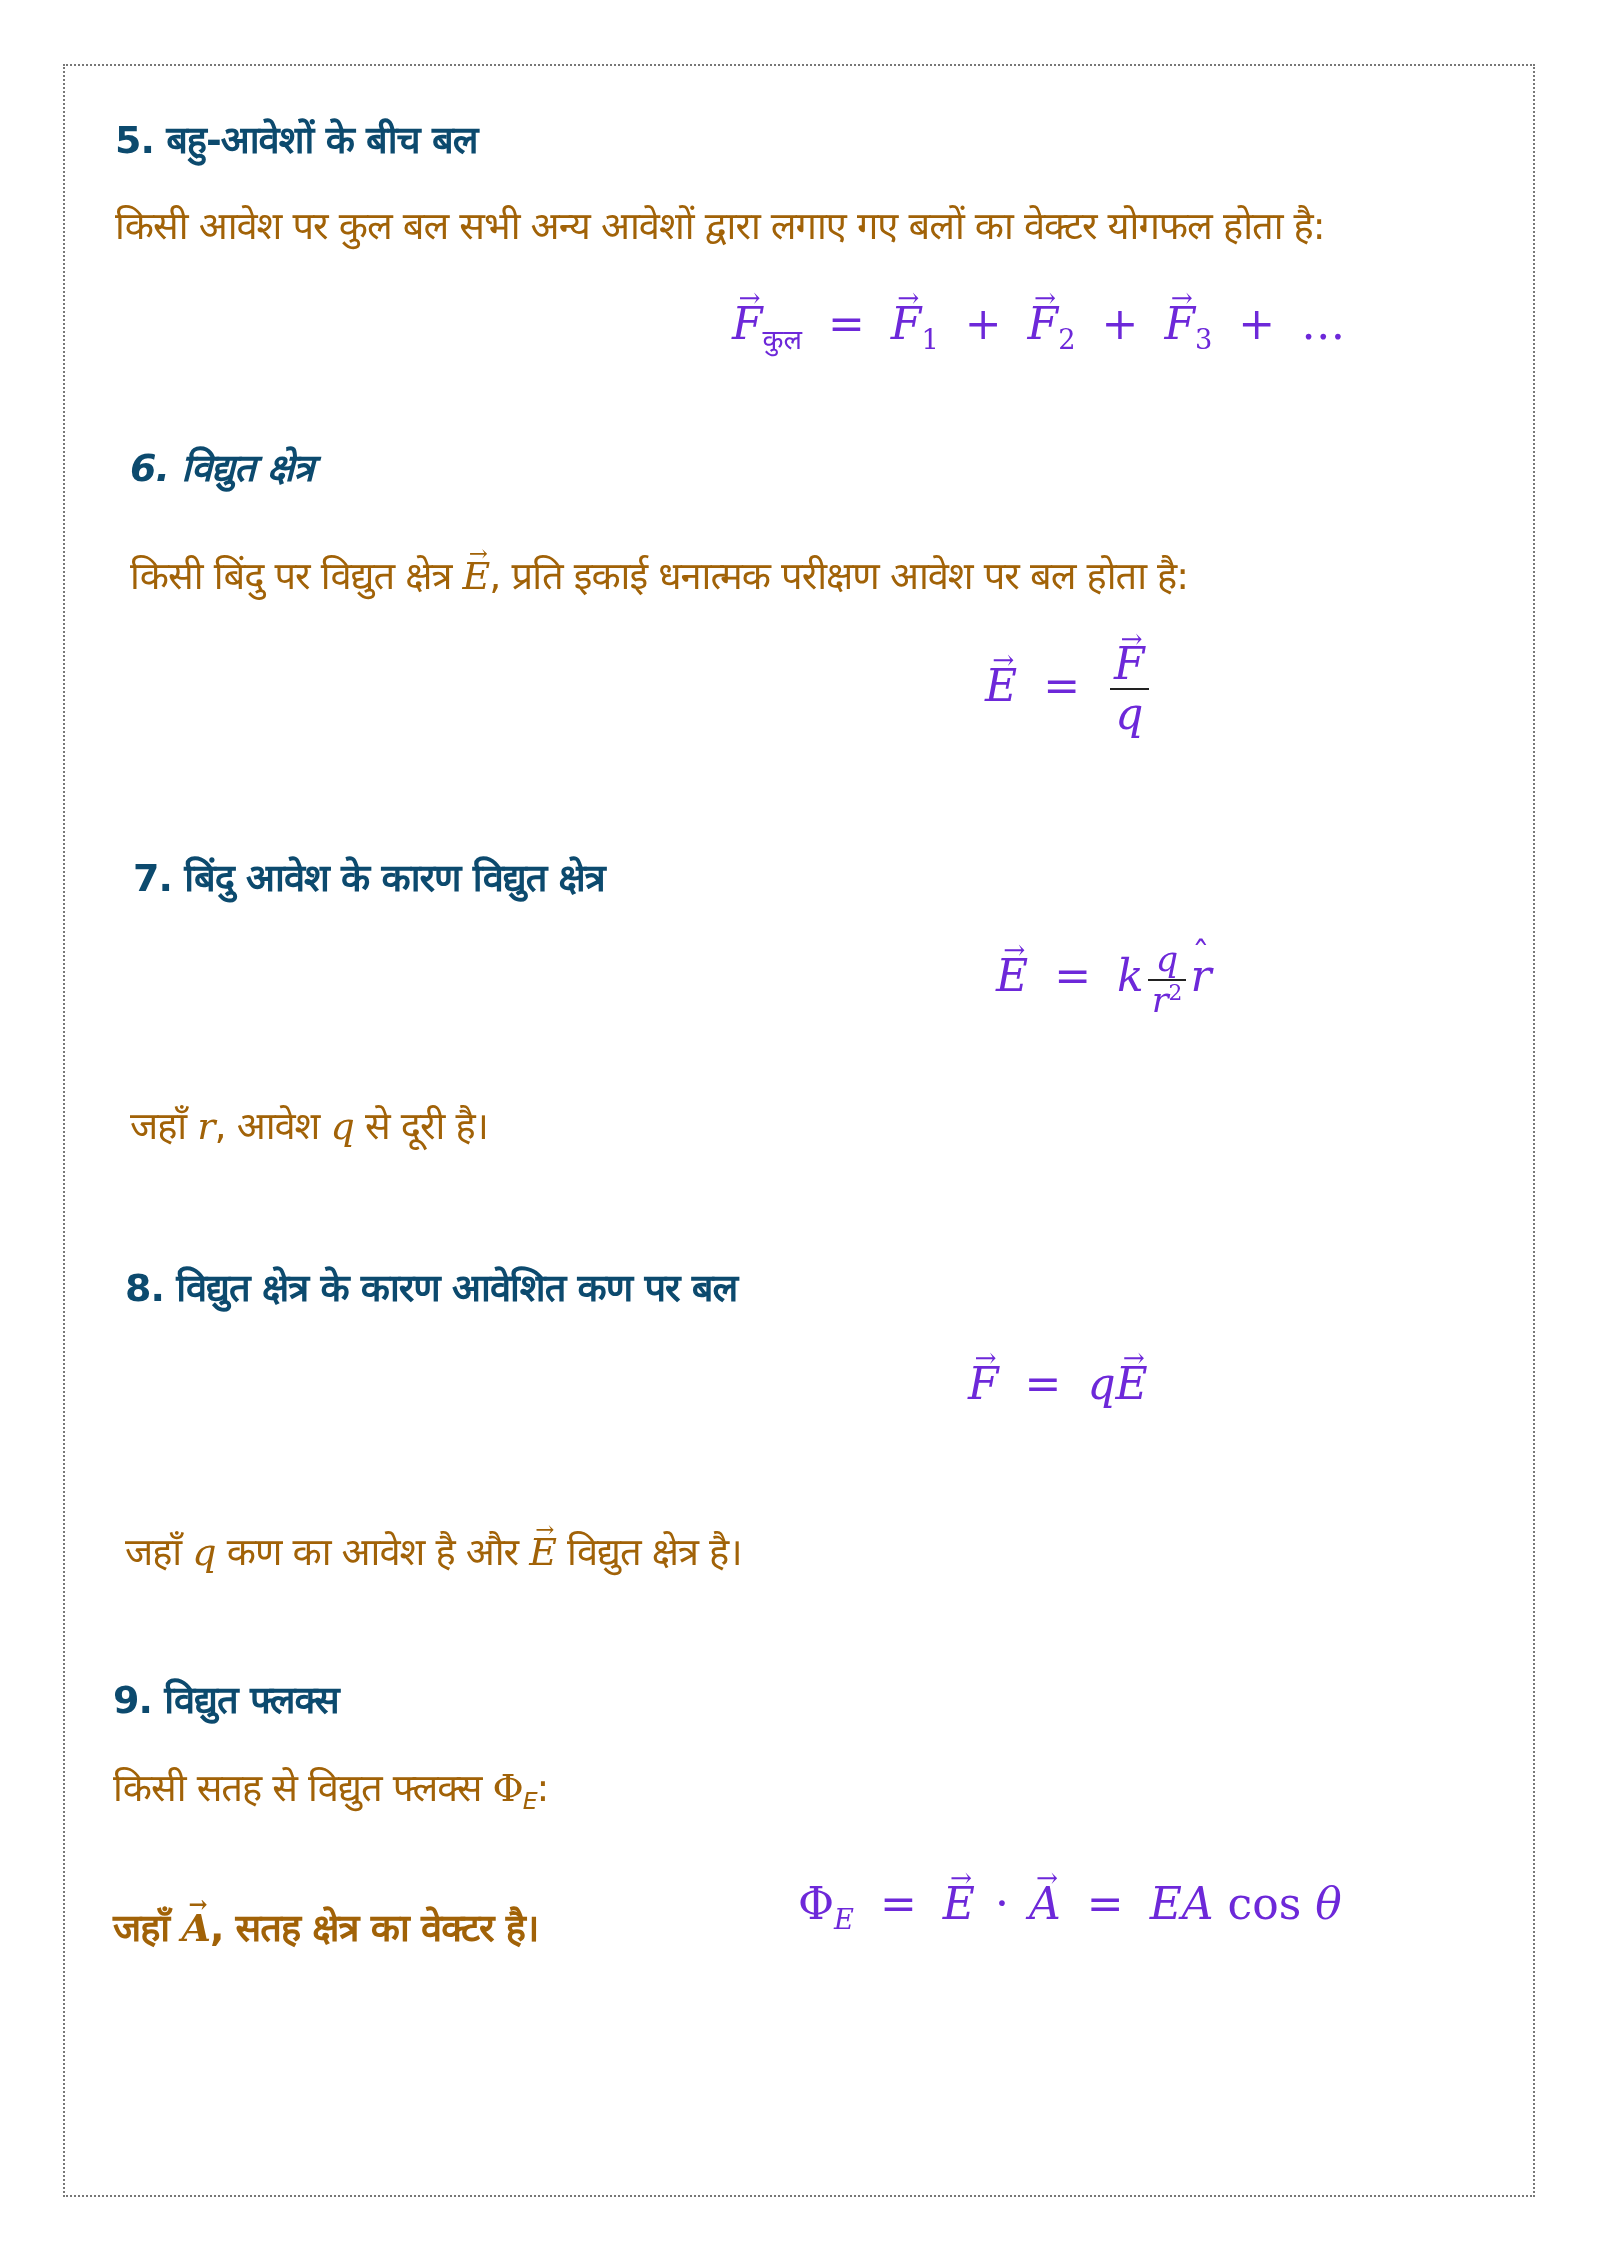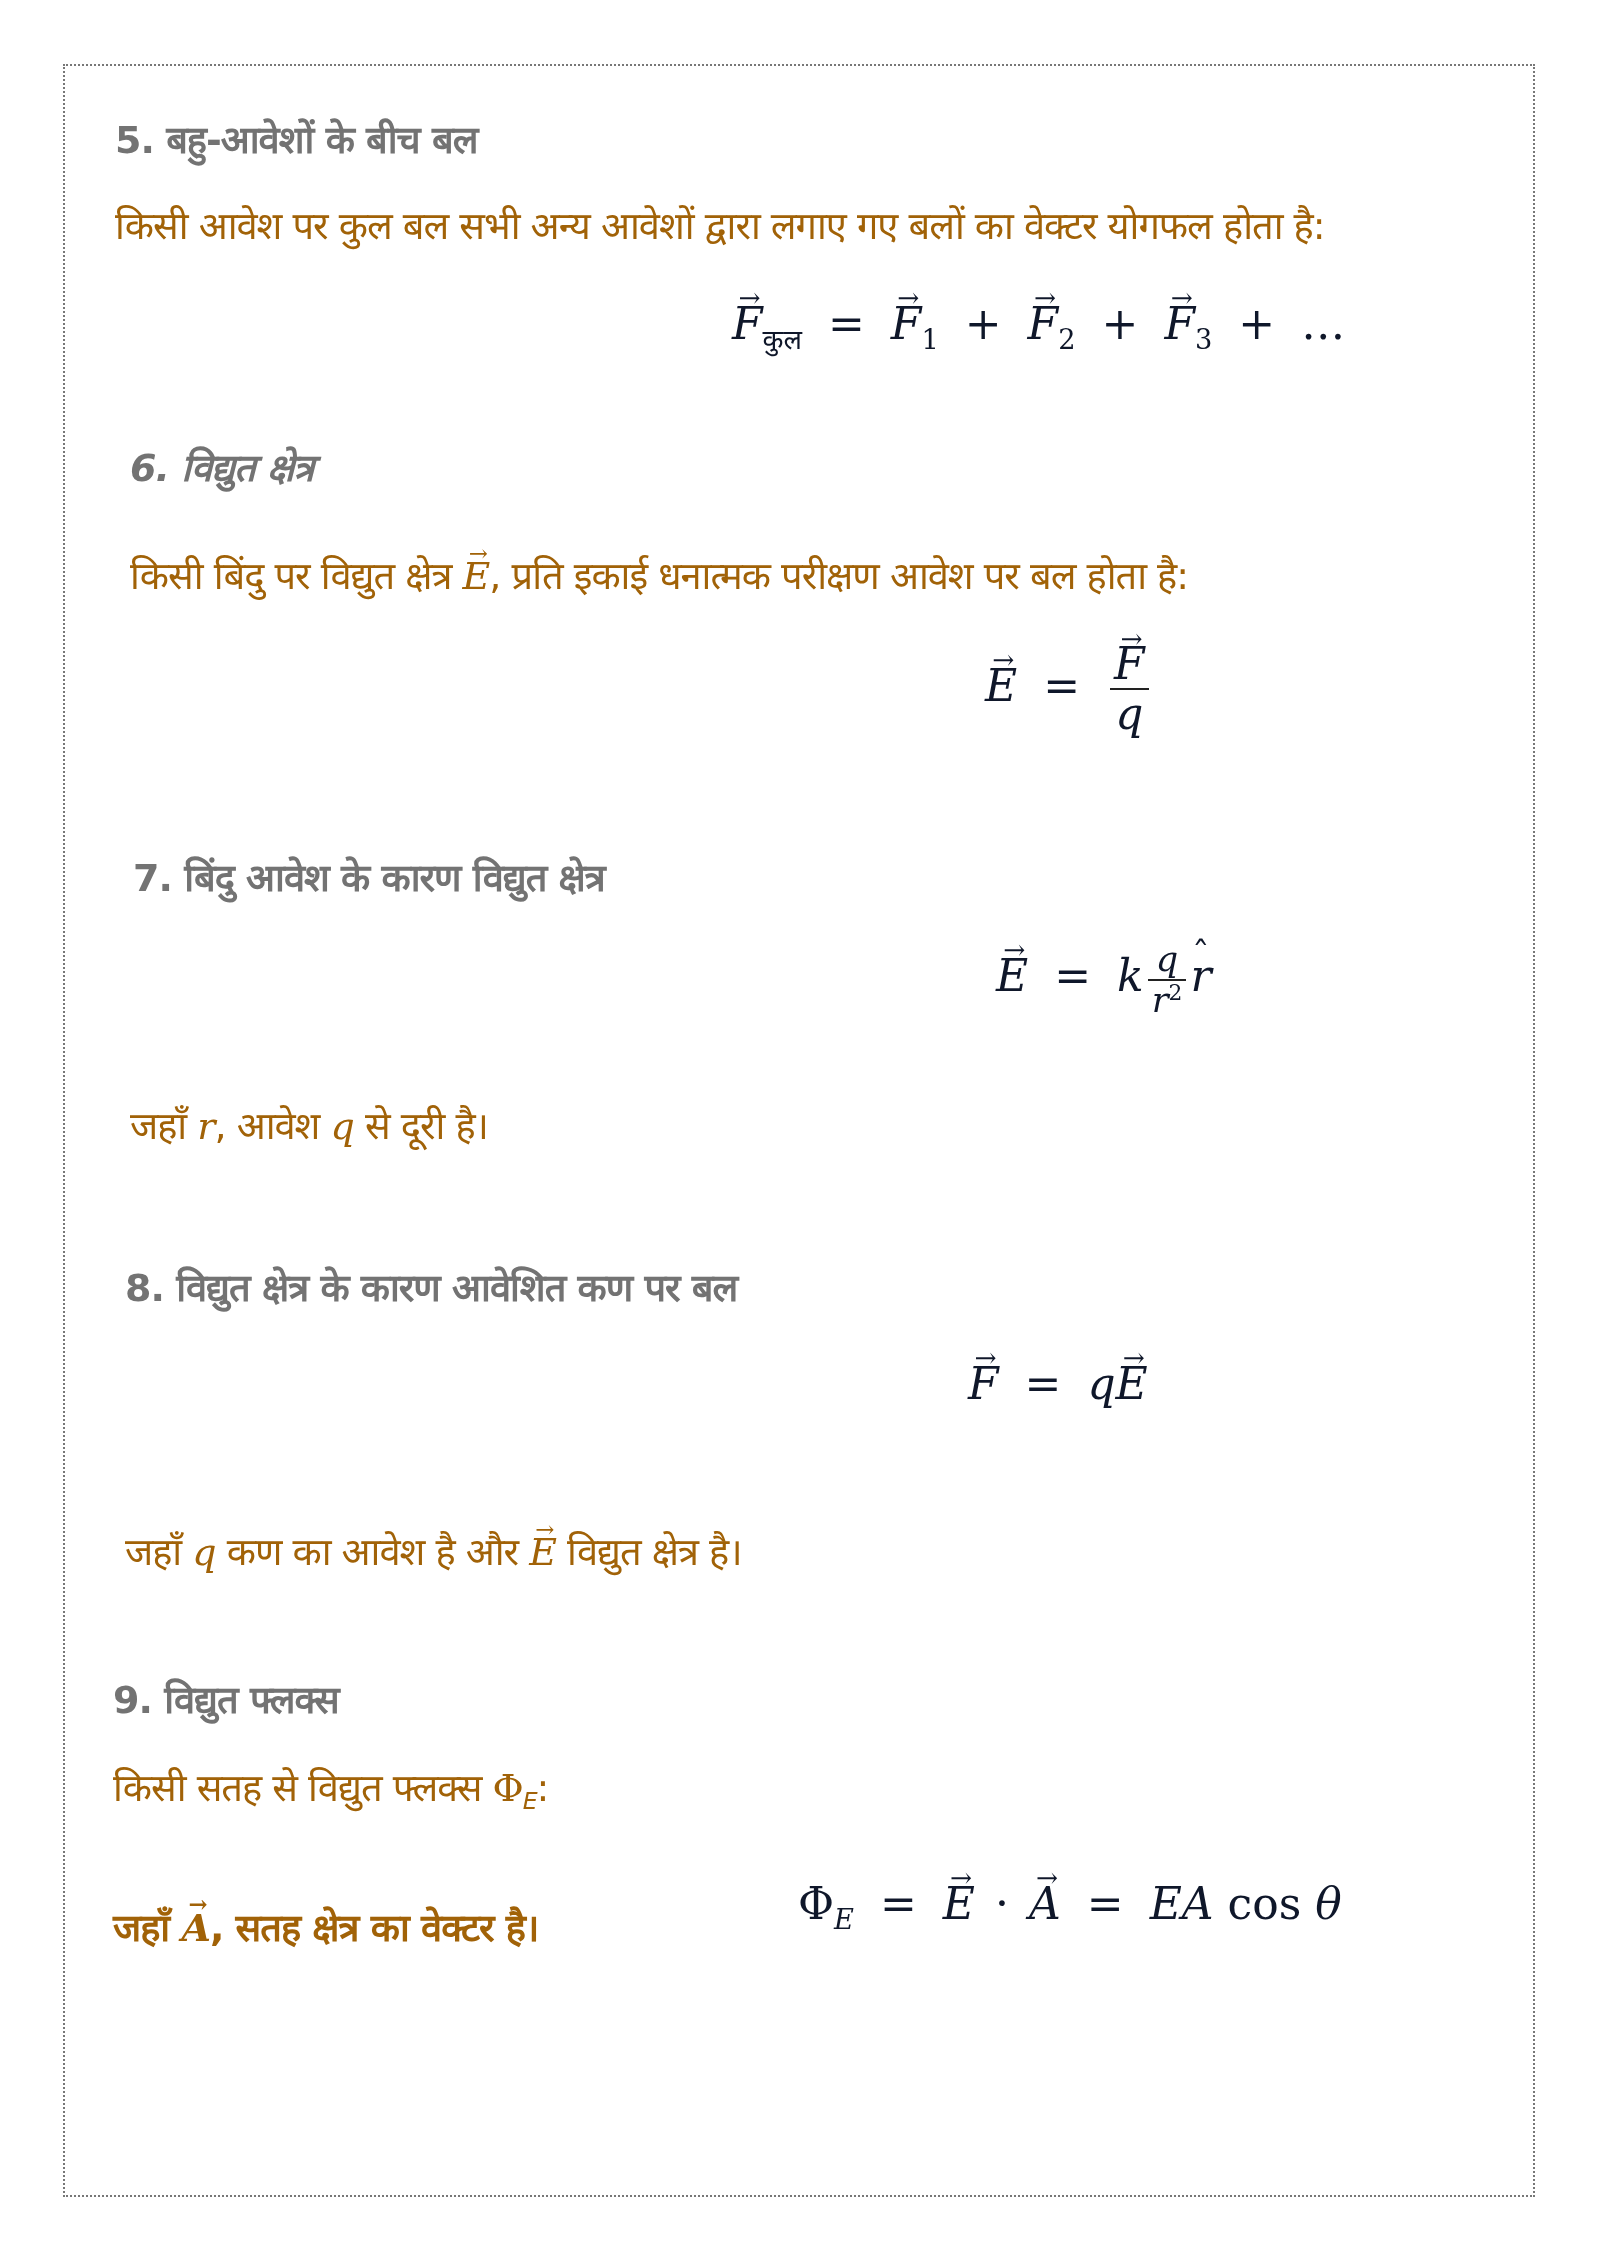--- a/index.html
+++ b/index.html
@@ -23,33 +23,33 @@
       height: 2133px;
       border: 2px dotted #777777;
       box-sizing: border-box;
     }
     .abs { position: absolute; white-space: nowrap; }
     .heading {
       font-family: "DejaVu Sans", sans-serif;
       font-weight: bold;
       font-size: 38px;
       letter-spacing: -1px;
-      color: #737373;
+      color: #0c4a6e;
     }
     .para {
       font-family: "DejaVu Sans", sans-serif;
       font-size: 38px;
       letter-spacing: -1px;
       color: #a16207;
     }
     .math {
       font-family: "DejaVu Serif", serif;
       font-style: italic;
       font-size: 44px;
-      color: #0f172a;
+      color: #6d28d9;
     }
     .math .up { font-style: normal; }
     .vec {
       position: relative;
       display: inline-block;
     }
     .vec::before {
       content: "\2192";
       position: absolute;
       left: 50%;

